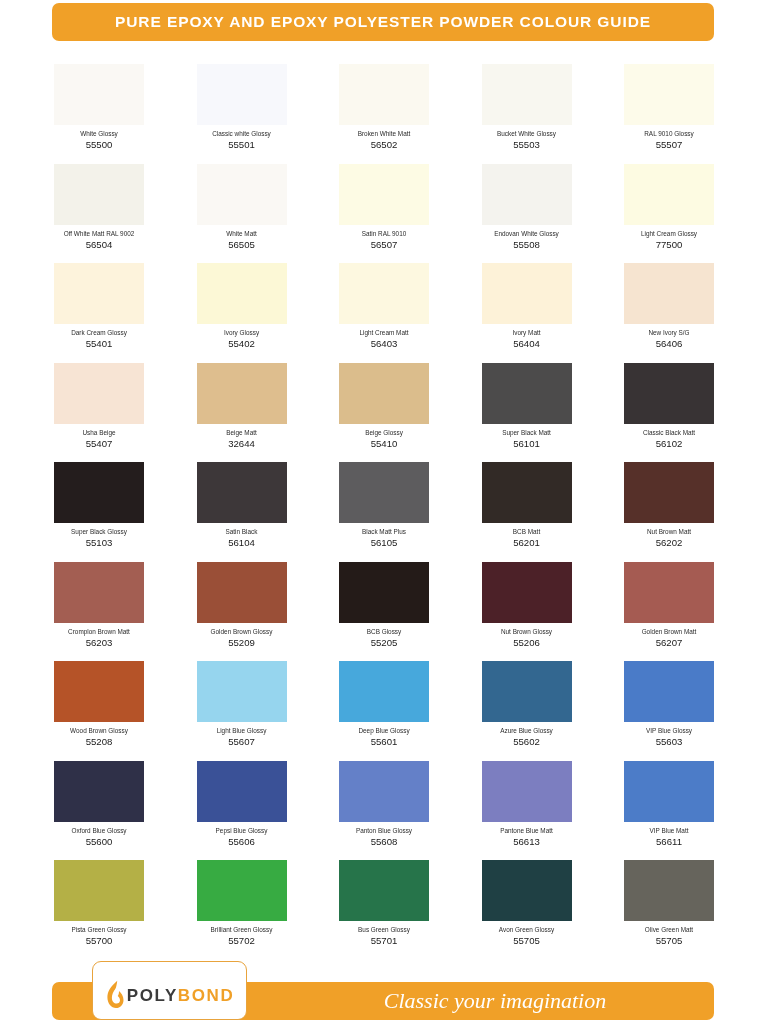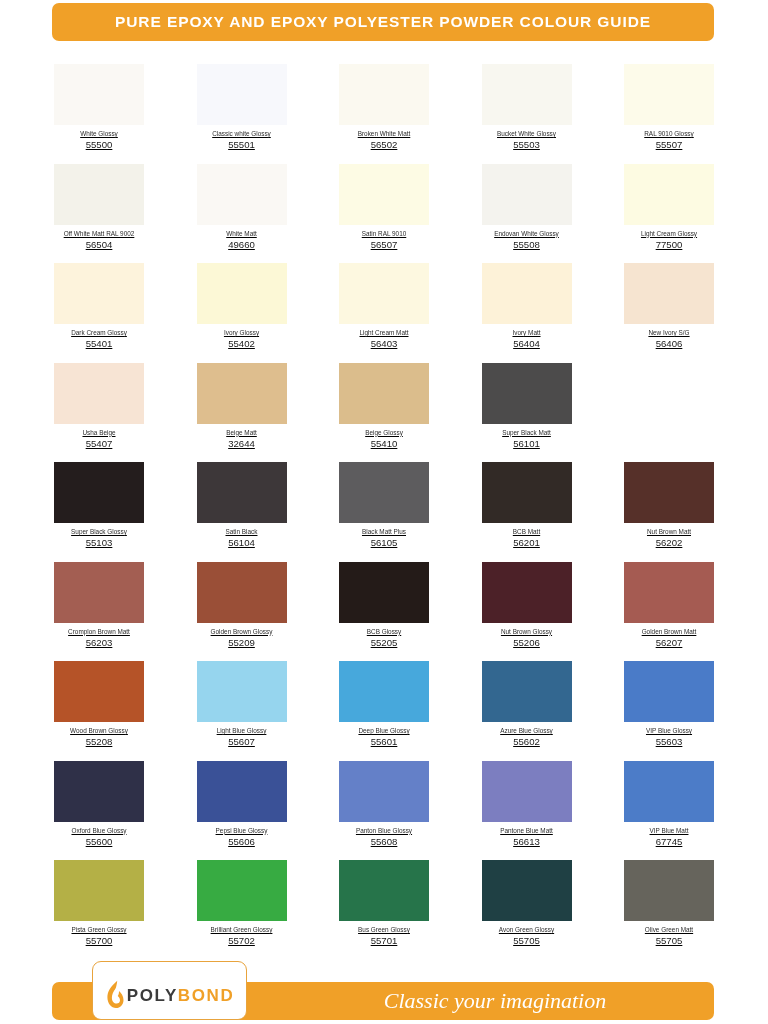--- a/index.html
+++ b/index.html
@@ -53,21 +53,20 @@
     flex-direction: row;
     justify-content: flex-start;
     height: 99.5px;
   }
   .swatch-cell {
     width: 90px;
     margin-right: 52.5px;
     display: flex;
     flex-direction: column;
     align-items: center;
-    text-decoration: underline;
   }
   .swatch-cell:last-child {
     margin-right: 0;
   }
   .swatch-chip {
     width: 90px;
     height: 61px;
     box-sizing: border-box;
   }
   .swatch-name {
@@ -184,21 +183,21 @@
     </div>
     <div class="swatch-row">
       <div class="swatch-cell">
         <div class="swatch-chip" style="background: rgb(243, 242, 234);"></div>
         <div class="swatch-name">Off White Matt RAL 9002</div>
         <div class="swatch-code">56504</div>
       </div>
       <div class="swatch-cell">
         <div class="swatch-chip" style="background: rgb(250, 248, 244);"></div>
         <div class="swatch-name">White Matt</div>
-        <div class="swatch-code">49660</div>
+        <div class="swatch-code">56505</div>
       </div>
       <div class="swatch-cell">
         <div class="swatch-chip" style="background: rgb(253, 251, 228);"></div>
         <div class="swatch-name">Satin RAL 9010</div>
         <div class="swatch-code">56507</div>
       </div>
       <div class="swatch-cell">
         <div class="swatch-chip" style="background: rgb(244, 243, 238);"></div>
         <div class="swatch-name">Endovan White Glossy</div>
         <div class="swatch-code">55508</div>
@@ -250,20 +249,25 @@
       <div class="swatch-cell">
         <div class="swatch-chip" style="background: rgb(219, 189, 140);"></div>
         <div class="swatch-name">Beige Glossy</div>
         <div class="swatch-code">55410</div>
       </div>
       <div class="swatch-cell">
         <div class="swatch-chip" style="background: rgb(76, 75, 75);"></div>
         <div class="swatch-name">Super Black Matt</div>
         <div class="swatch-code">56101</div>
       </div>
+      <div class="swatch-cell">
+        <div class="swatch-chip" style="background: rgb(56, 51, 52);"></div>
+        <div class="swatch-name">Classic Black Matt</div>
+        <div class="swatch-code">56102</div>
+      </div>
     </div>
     <div class="swatch-row">
       <div class="swatch-cell">
         <div class="swatch-chip" style="background: rgb(36, 29, 29);"></div>
         <div class="swatch-name">Super Black Glossy</div>
         <div class="swatch-code">55103</div>
       </div>
       <div class="swatch-cell">
         <div class="swatch-chip" style="background: rgb(61, 55, 57);"></div>
         <div class="swatch-name">Satin Black</div>
@@ -356,21 +360,21 @@
         <div class="swatch-code">55608</div>
       </div>
       <div class="swatch-cell">
         <div class="swatch-chip" style="background: rgb(124, 126, 192);"></div>
         <div class="swatch-name">Pantone Blue Matt</div>
         <div class="swatch-code">56613</div>
       </div>
       <div class="swatch-cell">
         <div class="swatch-chip" style="background: rgb(76, 124, 200);"></div>
         <div class="swatch-name">VIP Blue Matt</div>
-        <div class="swatch-code">67745</div>
+        <div class="swatch-code">56611</div>
       </div>
     </div>
     <div class="swatch-row">
       <div class="swatch-cell">
         <div class="swatch-chip" style="background: rgb(180, 176, 70);"></div>
         <div class="swatch-name">Pista Green Glossy</div>
         <div class="swatch-code">55700</div>
       </div>
       <div class="swatch-cell">
         <div class="swatch-chip" style="background: rgb(55, 171, 66);"></div>

